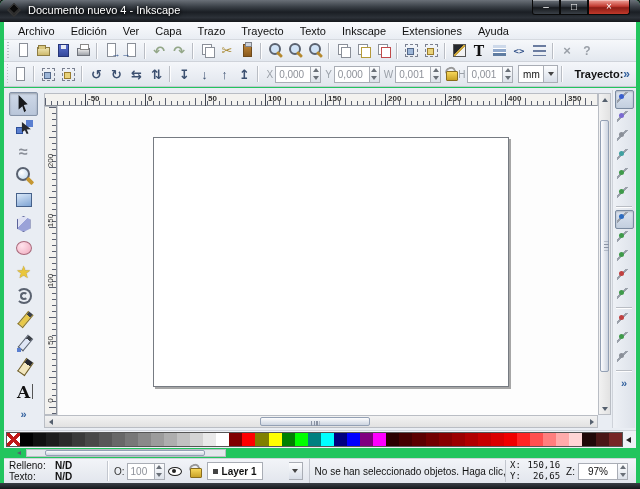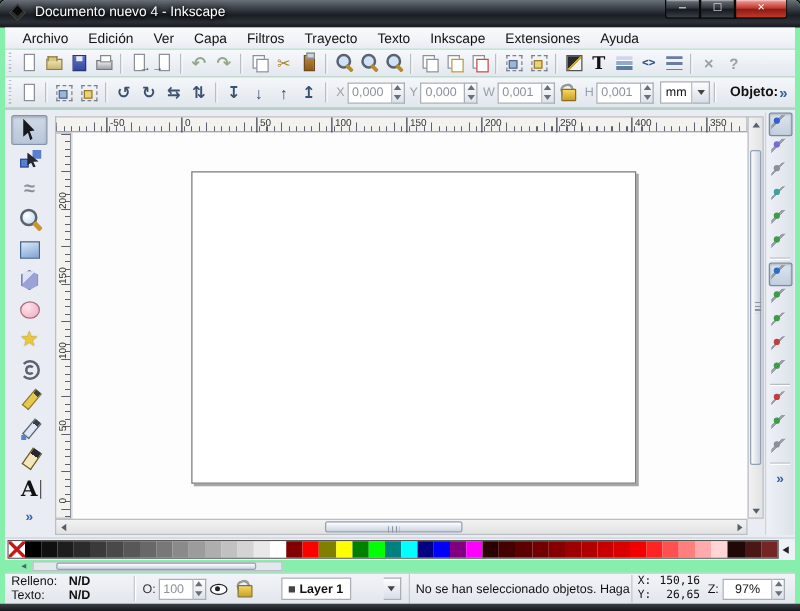--- a/index.html
+++ b/index.html
@@ -1,18 +1,18 @@
 <!DOCTYPE html>
 <html><head>
 <meta charset="utf-8">
 <style>
   html,body{margin:0;padding:0;background:#555;}
   *{box-sizing:border-box;}
   #win{position:relative;width:640px;height:489px;font-family:"Liberation Sans","DejaVu Sans",sans-serif;
-       font-size:11px;color:#111;background:#86efac;border-radius:5px 5px 0 0;overflow:hidden;
+       font-size:11px;color:#111;background:#22c55e;border-radius:5px 5px 0 0;overflow:hidden;
        box-shadow:0 0 0 1px #000;}
   
   #titlebar{position:absolute;left:0;top:0;width:640px;height:22px;
     background:linear-gradient(180deg,#6a7078 0%,#3b4148 30%,#1a1e24 55%,#2c3138 80%,#15181c 100%);}
   #title-ico{position:absolute;left:9px;top:5px;width:10px;height:10px;background:#0a0a0a;
     transform:rotate(45deg);border:1px solid #444;box-shadow:inset -2px -2px 0 #2e2e2e;}
   #title-text{position:absolute;left:28px;top:4px;color:#fff;text-shadow:0 1px 3px #000,0 0 6px #000;font-size:11px;}
   #win-controls{position:absolute;right:10px;top:0;display:flex;}
   .wbtn{height:15px;width:28px;display:flex;align-items:center;justify-content:center;color:#fff;
     font-size:10px;line-height:10px;border:1px solid #0a0a0a;border-top:none;
@@ -124,21 +124,21 @@
     transform:rotate(40deg);border:1px solid #5a6270;border-top:none;}
   .t-pen::after{left:3px;bottom:2px;width:4px;height:4px;background:#5a7fd0;}
   .t-callig::before{left:7px;top:1px;width:7px;height:15px;background:linear-gradient(#26282e 0 5px,#f2e6bc 5px);
     transform:rotate(35deg);border:1px solid #6e5a1e;border-top:none;}
   .t-text{font-family:"DejaVu Serif",serif;font-weight:bold;font-size:17px;color:#111;}
   .t-text::after{content:"";position:absolute;right:1px;top:2px;width:1px;height:15px;background:#555;}
   .tb-overflow{margin-top:4px;color:#35639f;font-weight:bold;font-size:11px;}
   
   #hruler{position:absolute;left:40px;top:5px;width:554px;height:13px;background-color:#f3f2ef;border:1px solid #b9bdc4;border-bottom-color:#8a8f98;
     background-image:repeating-linear-gradient(90deg,#5a6070 0 1px,transparent 1px 6px),repeating-linear-gradient(90deg,#5a6070 0 1px,transparent 1px 30px);
-    background-size:100% 4px,100% 7px;background-position:left bottom,left bottom;background-repeat:no-repeat;}
+    background-size:100% 4px,100% 7px;background-position:left bottom,left bottom;background-repeat:no-repeat;font-weight:bold;}
   .hlabel{position:absolute;top:0;height:13px;border-left:1px solid #3c4250;padding-left:2px;font-size:8px;line-height:9px;color:#333;}
   #vruler{position:absolute;left:40px;top:18px;width:13px;height:309px;background-color:#f3f2ef;border:1px solid #b9bdc4;border-right-color:#8a8f98;
     background-image:repeating-linear-gradient(180deg,#5a6070 0 1px,transparent 1px 6px),repeating-linear-gradient(180deg,#5a6070 0 1px,transparent 1px 30px);
     background-size:4px 100%,7px 100%;background-position:right top,right top;background-repeat:no-repeat;}
   .vlabel{position:absolute;left:-4px;width:19px;height:11px;line-height:11px;text-align:center;
     transform:rotate(-90deg);font-size:8px;color:#333;}
   #ruler-corner{position:absolute;left:40px;top:5px;width:13px;height:13px;background:#e6e9ee;border:1px solid #b9bdc4;}
   #canvas{position:absolute;left:53px;top:18px;width:541px;height:309px;background:#fdfdfd;overflow:hidden;border-left:1px solid #d0d3d8;}
   #page{position:absolute;left:95px;top:31px;width:356px;height:250px;background:#fff;border:1px solid #767b82;
     box-shadow:2px 2px 0 rgba(60,60,60,.45);}
@@ -187,21 +187,21 @@
     border-top:1px solid #cfd3da;font-size:10px;}
   .fs-block{width:100px;line-height:11px;padding-left:5px;}
   .fs-row{display:flex;}
   .fs-row .lab{width:46px;}
   .fs-row .val{font-weight:bold;}
   .sep-v{width:1px;align-self:stretch;margin:2px 3px;border-left:1px solid #c3c7cf;border-right:1px solid #fff;}
   .o-lab{margin:0 2px 0 2px;color:#333;}
   .eyeic{position:relative;width:14px;height:14px;margin:0 3px;}
   .eyeic::before{content:"";position:absolute;left:0;top:3px;width:12px;height:7px;border:1px solid #222;border-radius:50%;background:#fff;}
   .eyeic::after{content:"";position:absolute;left:4px;top:5px;width:4px;height:4px;border-radius:50%;background:#222;}
-  .layerbtn{display:flex;margin-left:20px;gap:26px;}
+  .layerbtn{display:flex;margin-left:2px;gap:26px;}
   .layerval{height:18px;background:#fff;border:1px solid #a9adb5;display:flex;align-items:center;padding:0 5px;font-weight:bold;font-size:10px;}
   .layerval::before{content:"";width:5px;height:5px;background:#444;margin-right:4px;}
   #status-msg{flex:1;white-space:nowrap;overflow:hidden;margin-left:6px;font-size:10px;color:#111;border-left:1px solid #c3c7cf;padding-left:5px;align-self:stretch;display:flex;align-items:center;}
   #coords{width:58px;line-height:11px;font-family:"DejaVu Sans Mono",monospace;font-size:9px;border-left:1px solid #c3c7cf;padding-left:4px;}
   #coords .crow{display:flex;justify-content:space-between;padding-right:3px;}
   .z-group{display:flex;align-items:center;padding-right:8px;}
   .z-lab{margin:0 3px;}
   .zbox{width:40px;height:17px;background:#fff;border:1px solid #a9adb5;display:flex;align-items:center;justify-content:center;font-size:10px;}
   
   #bottom-edge{position:absolute;left:0;bottom:0;width:640px;height:6px;
@@ -220,21 +220,21 @@
       <span class="wbtn">□</span>
       <span class="wbtn close">×</span>
     </div>
   </div>
 
   <div id="menubar" class="client">
       <span class="menu-item">Archivo</span>
       <span class="menu-item">Edición</span>
       <span class="menu-item">Ver</span>
       <span class="menu-item">Capa</span>
-      <span class="menu-item">Filtros</span>
+      <span class="menu-item">Trazo</span>
       <span class="menu-item">Trayecto</span>
       <span class="menu-item">Texto</span>
       <span class="menu-item">Inkscape</span>
       <span class="menu-item">Extensiones</span>
       <span class="menu-item">Ayuda</span>
     </div>
 
   <div id="cmdbar" class="client">
     <span class="grip"></span>
     <span style="display:flex;align-items:center;">
@@ -399,21 +399,21 @@
       <span class="spinner">
           <i class="up"></i>
           <i class="dn"></i>
         </span>
     </span>
     <span class="unitbox">
       <span class="unitval">mm</span>
       <span class="dropbtn"></span>
     </span>
     <span class="tsep"></span>
-    <span class="affect">Objeto:</span>
+    <span class="affect">Trayecto:</span>
     <span class="chevron">»</span>
   </div>
 
   <div id="work" class="client">
     <div id="toolbox">
       <span style="display:flex;flex-direction:column;align-items:center;">
           <div class="toolbtn active">
             <span class="tic t-select"></span>
           </div>
           <div class="toolbtn">

